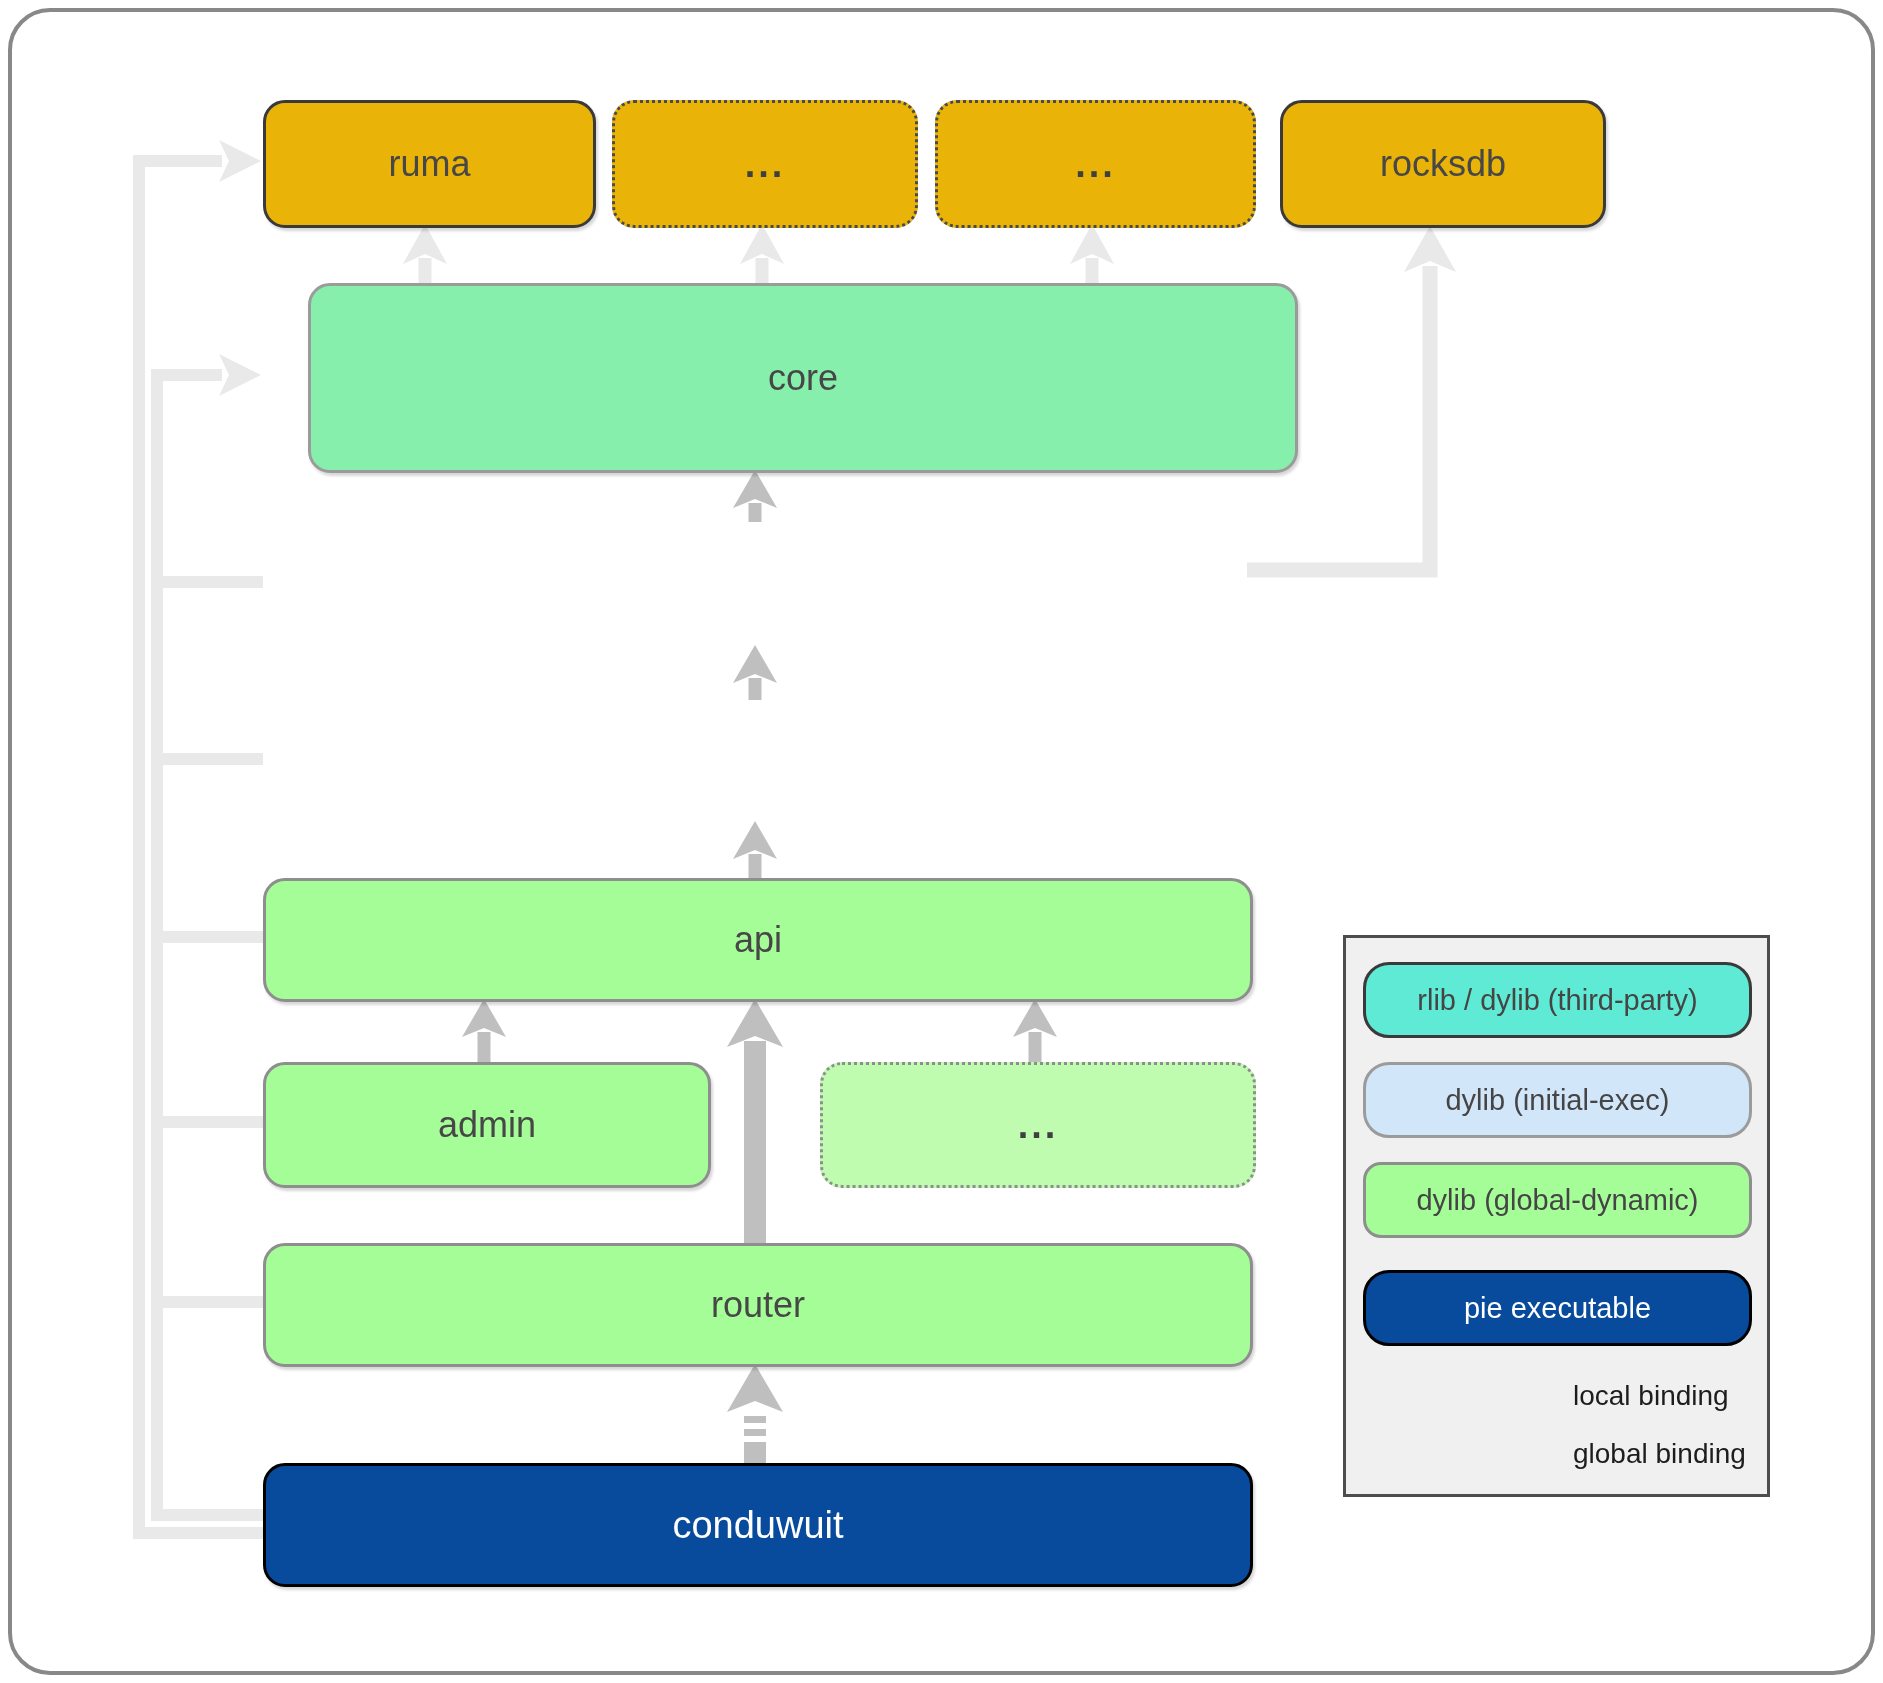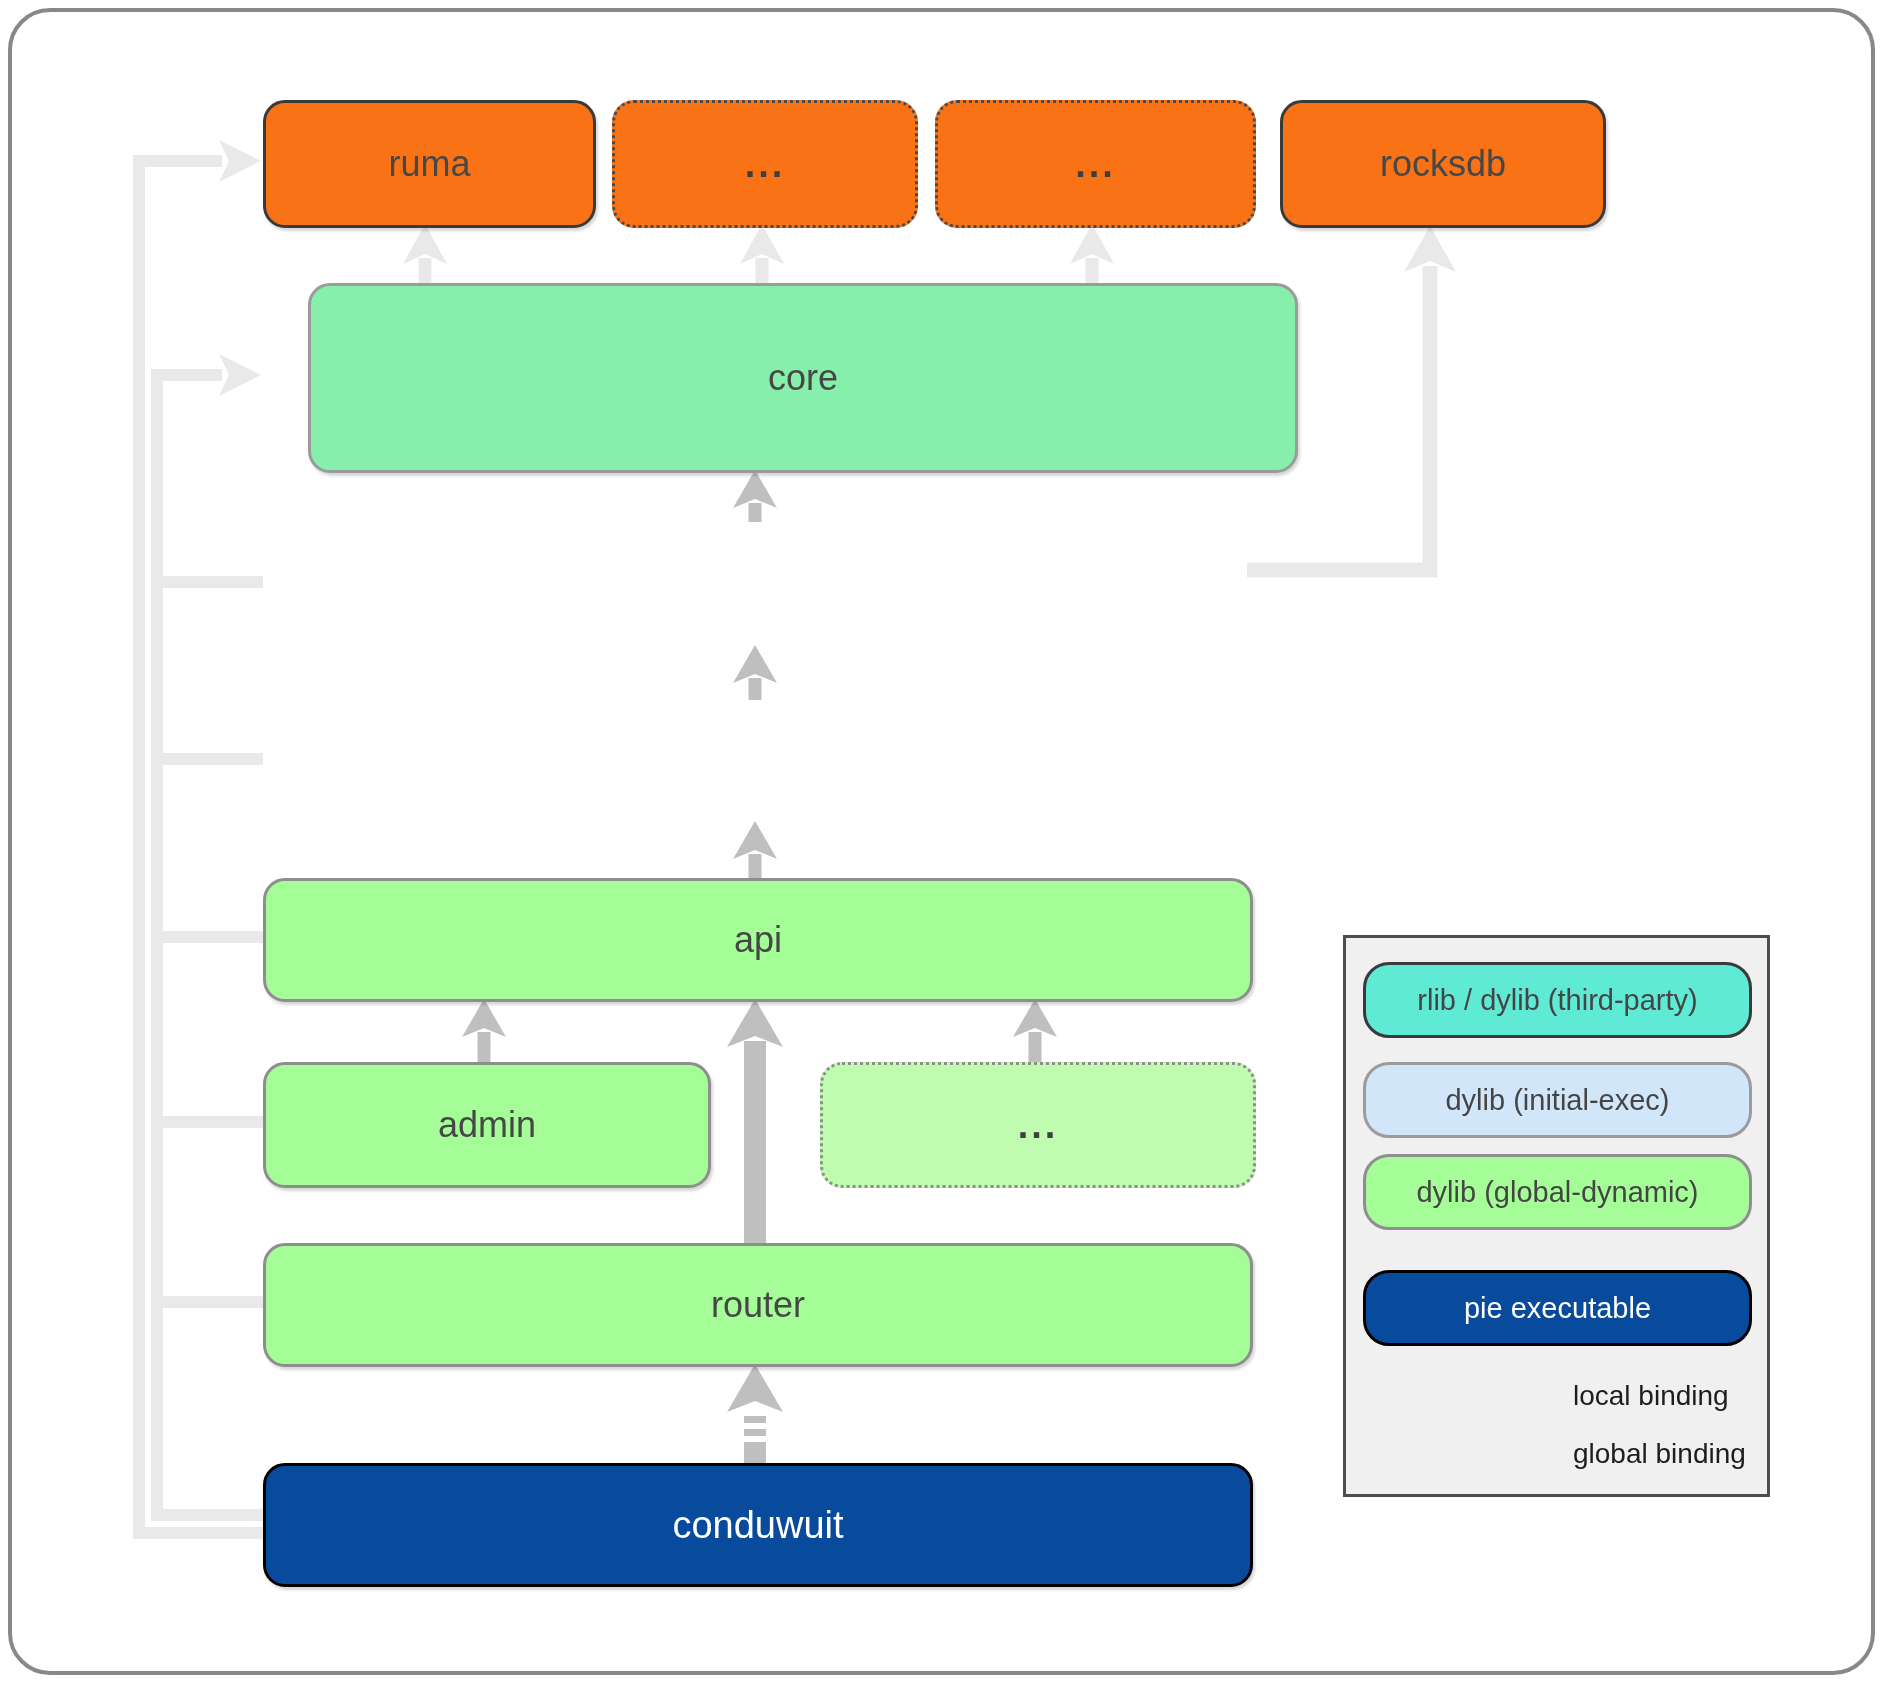--- a/index.html
+++ b/index.html
@@ -10,21 +10,21 @@
   .canvas-border{
     position:absolute;left:8px;top:8px;width:1859px;height:1659px;
     border:4px solid #888;border-radius:42px;
   }
   svg.wires{position:absolute;left:0;top:0;width:1883px;height:1683px;}
   .node{
     position:absolute;display:flex;align-items:center;justify-content:center;
     border-radius:22px;font-size:36px;color:#474747;
     box-shadow:2px 3px 3px rgba(0,0,0,0.16);
   }
-  .node.peach{background:#f97316;border:3px solid #3a3a3a;}
+  .node.peach{background:#eab308;border:3px solid #3a3a3a;}
   .node.peach.dotted{border:3px dotted #4a4a4a;box-shadow:none;}
   .node.blue{background:#86efac;border:3px solid #9b9b9b;margin-left:45px;}
   .node.green{background:#a5fd97;border:3px solid #8e8e8e;}
   .node.greenlight{background:#c0fcb0;border:3px dotted #8e8e8e;box-shadow:none;}
   .node.navy{background:#084a9c;border:3px solid #000;color:#ffffff;font-size:38px;}
   .node.dotslabel{font-weight:700;letter-spacing:3px;font-size:38px;color:#3f3f3f;}
   .legend{
     position:absolute;left:1343px;top:935px;width:427px;height:562px;
     background:#f0f0f0;border:3px solid #4d4d4d;box-sizing:border-box;
   }
@@ -159,21 +159,21 @@
     <span>conduwuit</span>
   </div>
 
   <div class="legend">
     <div class="legend-item peach" style="top:24px;">
       <span>rlib / dylib (third-party)</span>
     </div>
     <div class="legend-item blue" style="top:124px;">
       <span>dylib (initial-exec)</span>
     </div>
-    <div class="legend-item green" style="top:216px;">
+    <div class="legend-item green" style="top:224px;border-radius:18px;">
       <span>dylib (global-dynamic)</span>
     </div>
     <div class="legend-item navy" style="top:332px;">
       <span>pie executable</span>
     </div>
     <div class="legend-binding-label" style="top:438px;height:40px;">
       <span>local binding</span>
     </div>
     <div class="legend-binding-label" style="top:496px;height:40px;">
       <span>global binding</span>

